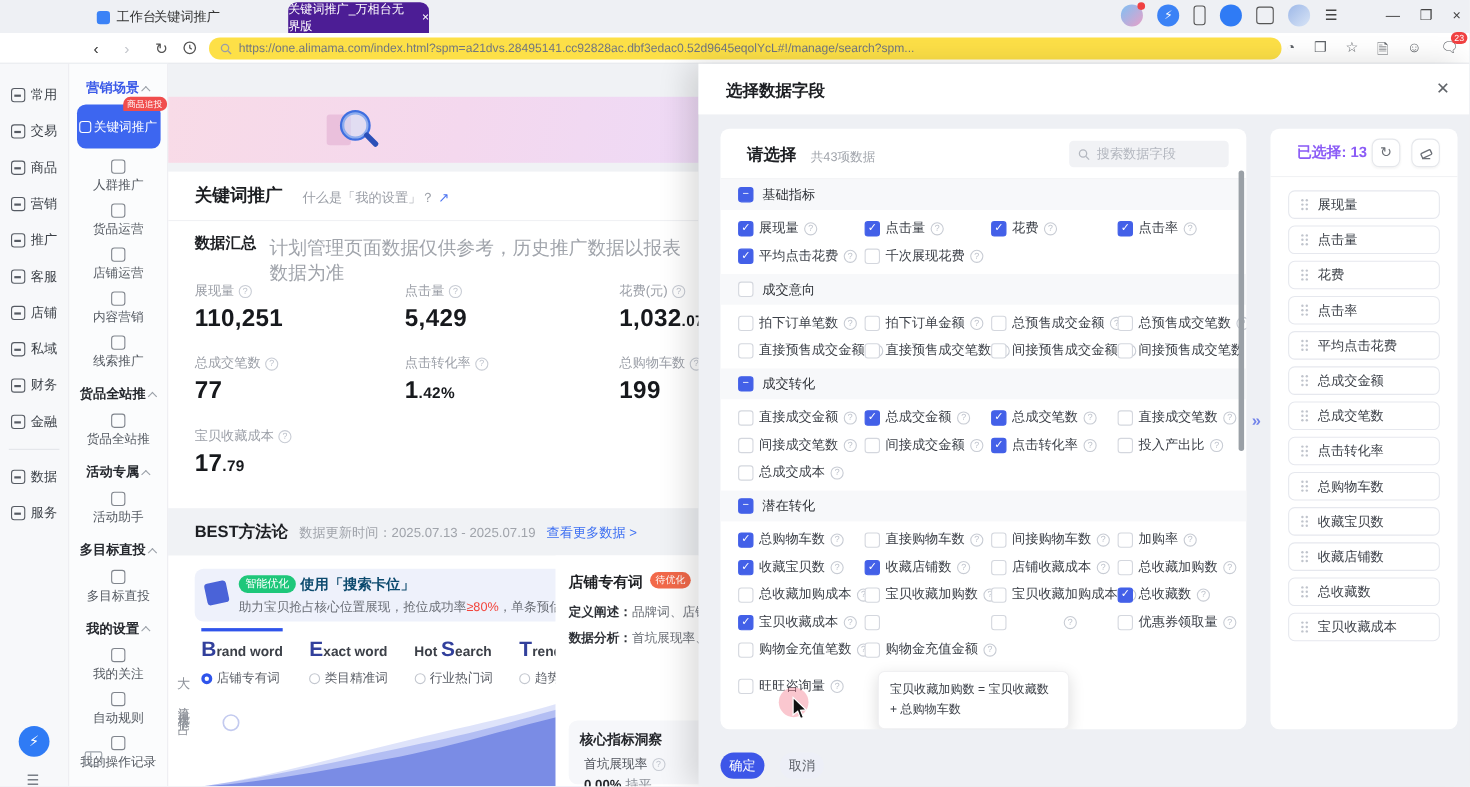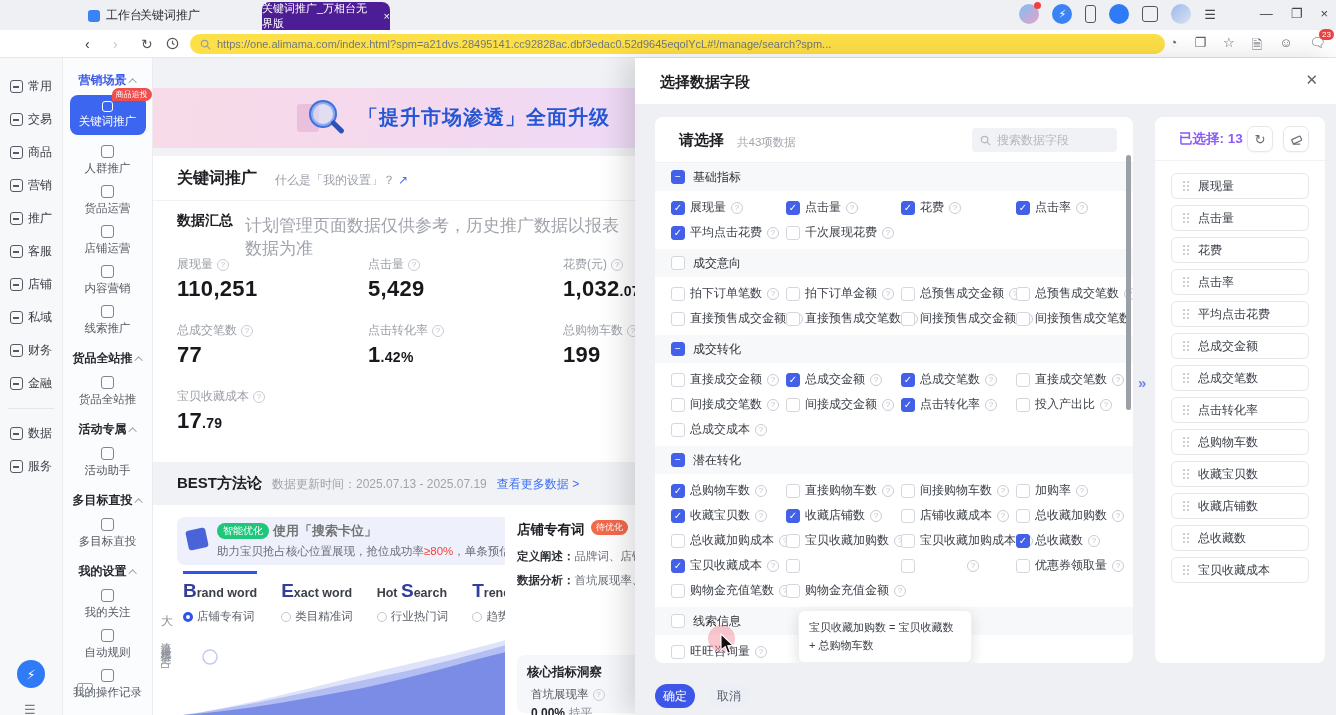--- a/index.html
+++ b/index.html
@@ -33,21 +33,21 @@
   .rail-bot { position:absolute; left:17px; top:602px; width:28px; height:28px; border-radius:50%; background:#2f7bf5; color:#fff; display:flex; align-items:center; justify-content:center; font-size:13px; }
   .rail-menu { position:absolute; left:24px; top:644px; color:#7a7f87; font-size:13px; }
 
   
   .subnav { position:absolute; left:63px; top:58px; width:90px; height:657px; background:#fbfcfd; border-right:1px solid #ececf0; overflow:hidden; }
   .sn-head { display:flex; align-items:center; justify-content:center; gap:4px; font-weight:bold; font-size:12px; color:#25282e; margin:14px 0 6px; }
   .sn-head.act { color:#3d5be8; }
   .caret { width:6px; height:6px; border-left:1.4px solid #9aa0a8; border-top:1.4px solid #9aa0a8; transform:rotate(45deg) translateY(2px); display:inline-block; }
   .sn-item { display:flex; flex-direction:column; align-items:center; gap:3px; margin:9px 0; color:#555a62; font-size:11.5px; cursor:pointer; }
   .snic { width:13px; height:13px; border:1.2px solid #80858d; border-radius:3px; }
-  .sn-active { position:relative; margin:4px auto 10px; width:76px; height:40px; background:#3d66f0; border-radius:8px; color:#fff; display:flex; flex-direction:column; align-items:center; justify-content:center; gap:2px; font-size:11.5px; cursor:pointer; }
+  .sn-active { position:relative; margin:4px auto 10px; width:76px; height:40px; background:#3d66f0; border-radius:8px; color:#fff; display:flex; flex-direction:row; align-items:center; justify-content:center; gap:2px; font-size:11.5px; cursor:pointer; }
   .sn-active .snic { border-color:#fff; width:11px; height:11px; }
   .sn-badge { position:absolute; top:-7px; right:-6px; background:#f04d4d; color:#fff; font-size:8px; padding:1px 4px; border-radius:7px 7px 7px 1px; white-space:nowrap; }
   .sn-collapse { position:absolute; left:14px; top:625px; width:16px; height:13px; border:1.3px solid #9aa0a8; border-radius:2px; }
   .sn-collapse::after { content:""; position:absolute; left:4px; top:0; width:1.3px; height:11px; background:#9aa0a8; }
 
   
   .banner { position:absolute; left:153px; top:88px; width:482px; height:60px; background:linear-gradient(100deg,#f8dbe7 0%,#f4d8ee 55%,#eedaf6 100%); overflow:hidden; }
   .banner-title { position:absolute; left:205px; top:16px; font-size:20px; font-weight:bold; color:#2456d6; letter-spacing:1px; white-space:nowrap; }
   .mag { position:absolute; left:140px; top:8px; }
   .card1 { position:absolute; left:153px; top:156px; width:482px; height:306px; background:#fff; }
@@ -62,21 +62,21 @@
   .st-v { font-size:22px; font-weight:bold; color:#17191d; margin-top:3px; letter-spacing:.3px; }
   .st-v .sm { font-size:14px; }
   .qi { width:12px; height:12px; border:1px solid #c8ccd4; border-radius:50%; color:#b9bec8; font-size:8px; display:inline-flex; align-items:center; justify-content:center; flex:none; }
   .best-h { position:absolute; left:177px; top:474px; display:flex; align-items:baseline; gap:10px; white-space:nowrap; }
   .best-t { font-size:15px; font-weight:bold; color:#1c1e22; }
   .best-u { font-size:12px; color:#a0a4ab; }
   .best-m { font-size:12px; color:#3d6ff2; }
   .card2 { position:absolute; left:153px; top:505px; width:482px; height:210px; background:#fff; overflow:hidden; }
   .kaban { position:absolute; left:24px; top:12px; width:445px; height:48px; background:#eef1fb; border-radius:8px; }
   .kb-badge { position:absolute; left:40px; top:6px; background:#1ec77a; color:#fff; font-size:10px; padding:1px 6px; border-radius:8px; }
-  .kb-title { position:absolute; left:96px; top:5px; font-size:13px; font-weight:bold; color:#737373; }
+  .kb-title { position:absolute; left:96px; top:5px; font-size:13px; font-weight:bold; color:#0c4a6e; }
   .kb-desc { position:absolute; left:40px; top:27px; font-size:11.5px; color:#6a6e76; white-space:nowrap; }
   .red { color:#f2453d; }
   .kb-book { position:absolute; left:10px; top:12px; width:20px; height:20px; background:#4a63d8; border-radius:3px; transform:rotate(-12deg); }
   .kb-more { position:absolute; right:6px; top:14px; color:#8a97e8; font-size:14px; }
   .wtabs { position:absolute; left:30px; top:66px; display:flex; gap:24px; }
   .wt { padding-top:9px; cursor:pointer; }
   .wt.on { border-top:3px solid #2f54eb; padding-top:6px; }
   .wt-big { font-size:19px; font-weight:bold; color:#32409c; }
   .wt-rest { font-size:12.5px; font-weight:bold; color:#3c4048; }
   .wt-sub { display:flex; align-items:center; gap:4px; margin-top:7px; font-size:11.5px; color:#5c6068; }
@@ -321,21 +321,20 @@
     <div class="sn-collapse"></div>
   </div>
 
   <div class="banner">
     <svg class="mag" width="52" height="46" viewBox="0 0 52 46">
       <rect x="4" y="8" width="22" height="28" rx="3" fill="#e7b9d8" opacity=".8"></rect>
       <circle cx="30" cy="18" r="12" fill="none" stroke="#3f6fe0" stroke-width="4"></circle>
       <circle cx="30" cy="18" r="12" fill="#cfe0f8" opacity=".55"></circle>
       <rect x="37" y="27" width="5" height="16" rx="2" transform="rotate(-45 37 27)" fill="#2b50b8"></rect>
     </svg>
-    <div class="banner-title">「提升市场渗透」全面升级</div>
   </div>
 
   <div class="card1">
     <div class="pg-title">关键词推广</div>
     <div class="pg-help"><span>什么是「我的设置」？</span> <span class="ext-ln">↗</span></div>
     <div class="hdiv"></div>
     <div class="sum-t">数据汇总</div>
     <div class="sum-n">计划管理页面数据仅供参考，历史推广数据以报表数据为准</div>
     <div class="stats" id="stats-grid">
         <div>
@@ -697,24 +696,20 @@
               <span class="cb"></span>
               <span>购物金充值笔数</span>
               <span class="qi">?</span>
             </div>
             <div class="cell">
               <span class="cb"></span>
               <span>购物金充值金额</span>
               <span class="qi">?</span>
             </div>
           </div>
-          <div class="sech">
-            <span class="cb"></span>
-            <span>线索信息</span>
-          </div>
           <div class="sec-items">
             <div class="cell">
               <span class="cb"></span>
               <span>旺旺咨询量</span>
               <span class="qi">?</span>
             </div>
           </div>
         </div>
       <div class="scrollthumb"></div>
 

